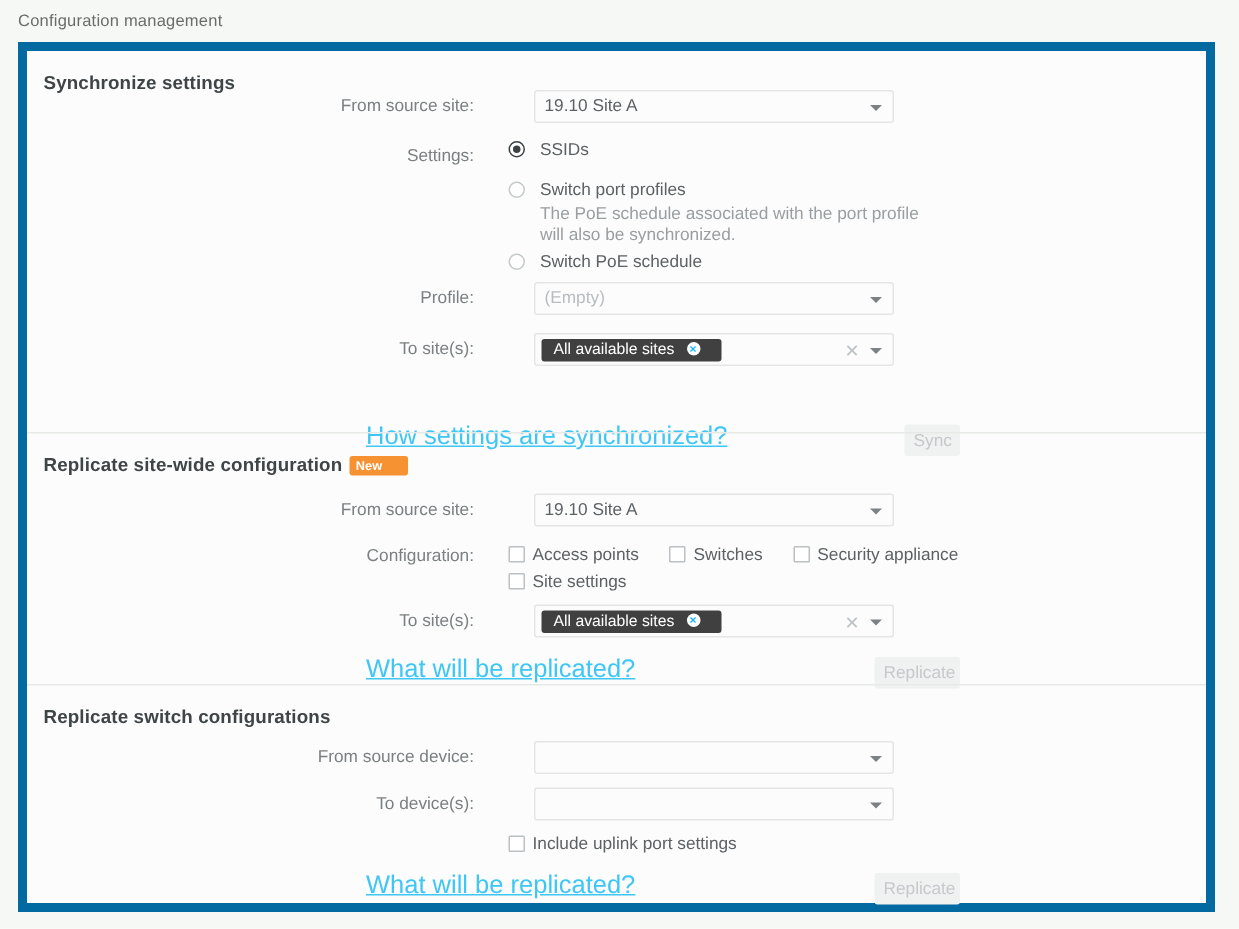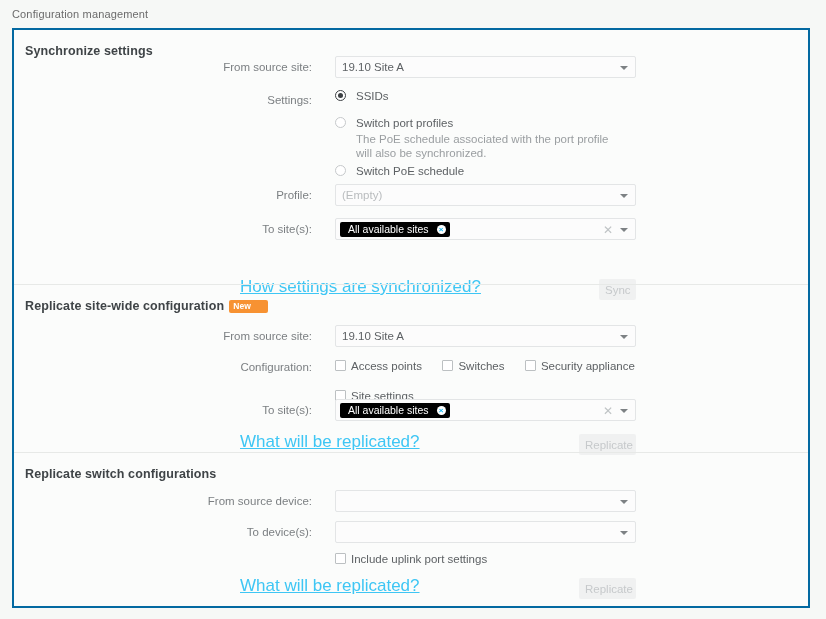--- a/index.html
+++ b/index.html
@@ -24,21 +24,21 @@
     letter-spacing: 0.15px;
   }
 
   .card {
     position: absolute;
     left: 12px;
     top: 28px;
     width: 798px;
     height: 580px;
     background: #fbfcfb;
-    border: 2px solid #0369a1;
+    border: 6px solid #0369a1;
     box-sizing: border-box;
   }
 
   .section {
     position: relative;
     box-sizing: border-box;
   }
   .section + .section {
     border-top: 1px solid #e7e9e7;
   }
@@ -83,22 +83,22 @@
     width: 298px;
     text-align: right;
     font-size: 11.5px;
     color: #7b7f82;
     line-height: 22px;
     white-space: nowrap;
   }
 
   .control {
     position: absolute;
-    left: 321px;
-    width: 301px;
+    left: 338px;
+    width: 240px;
   }
 
   .select {
     position: relative;
     box-sizing: border-box;
     height: 22px;
     background: #fcfcfc;
     border: 1px solid #e3e5e6;
     border-radius: 2px;
     font-size: 11.5px;
@@ -130,25 +130,25 @@
     color: #bfc3c5;
     line-height: 16px;
     font-family: "Liberation Sans", sans-serif;
   }
 
   .chip {
     position: absolute;
     left: 4px;
     top: 3px;
     height: 15px;
-    background: #000000;
+    background: #404040;
     color: #ffffff;
     font-size: 10.5px;
     line-height: 15px;
-    padding: 0 4px 0 8px;
+    padding: 0 14px 0 8px;
     border-radius: 2px;
     white-space: nowrap;
   }
   .chip-x {
     display: inline-block;
     width: 9px;
     height: 9px;
     border-radius: 50%;
     background: #ffffff;
     color: #16b8f3;
@@ -329,21 +329,21 @@
         <div class="select">
           <span>19.10 Site A</span>
           <span class="caret"></span>
         </div>
       </div>
     </div>
 
     <div class="row" style="top:71px;height:auto;">
       <div class="lbl">Configuration:</div>
       <div class="cb-group">
-        <div style="margin-bottom:12px;white-space:nowrap;">
+        <div style="margin-bottom:0;white-space:nowrap;">
           <span class="cb" style="margin-right:16px;"><span class="cb-mark"></span><span>Access points</span></span>
           <span class="cb" style="margin-right:16px;"><span class="cb-mark"></span><span>Switches</span></span>
           <span class="cb" style="margin-right:0;"><span class="cb-mark"></span><span>Security appliance</span></span>
         </div>
         <div style="white-space:nowrap;">
           <span class="cb"><span class="cb-mark"></span><span>Site settings</span></span>
         </div>
       </div>
     </div>
 

